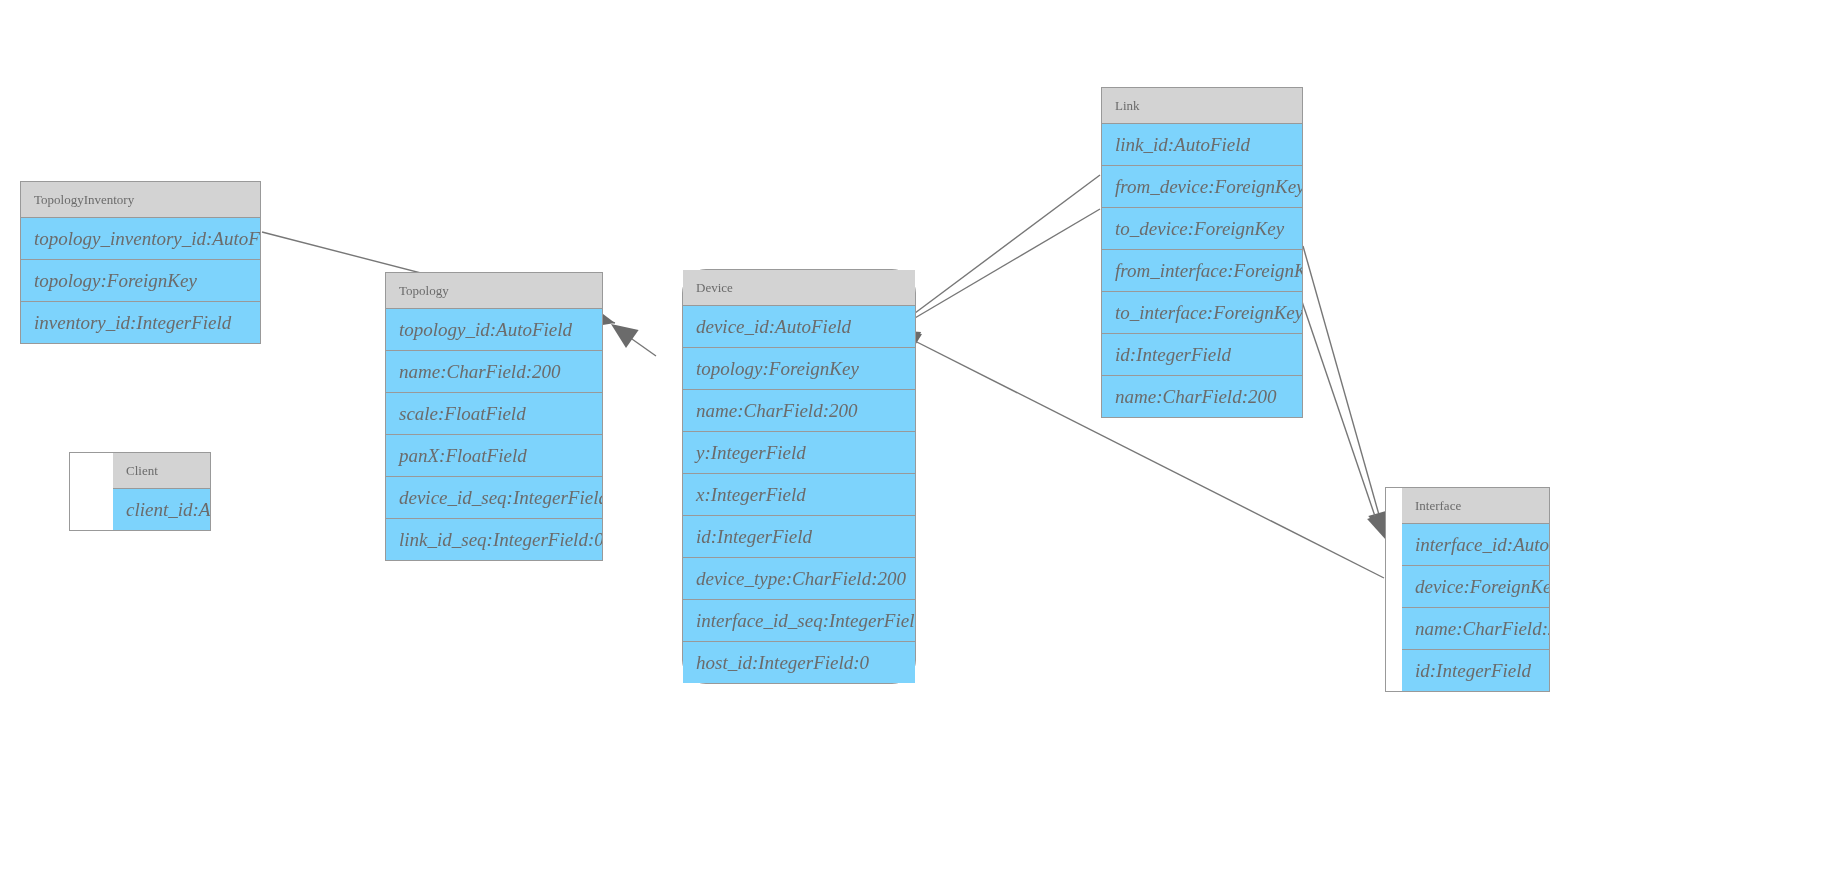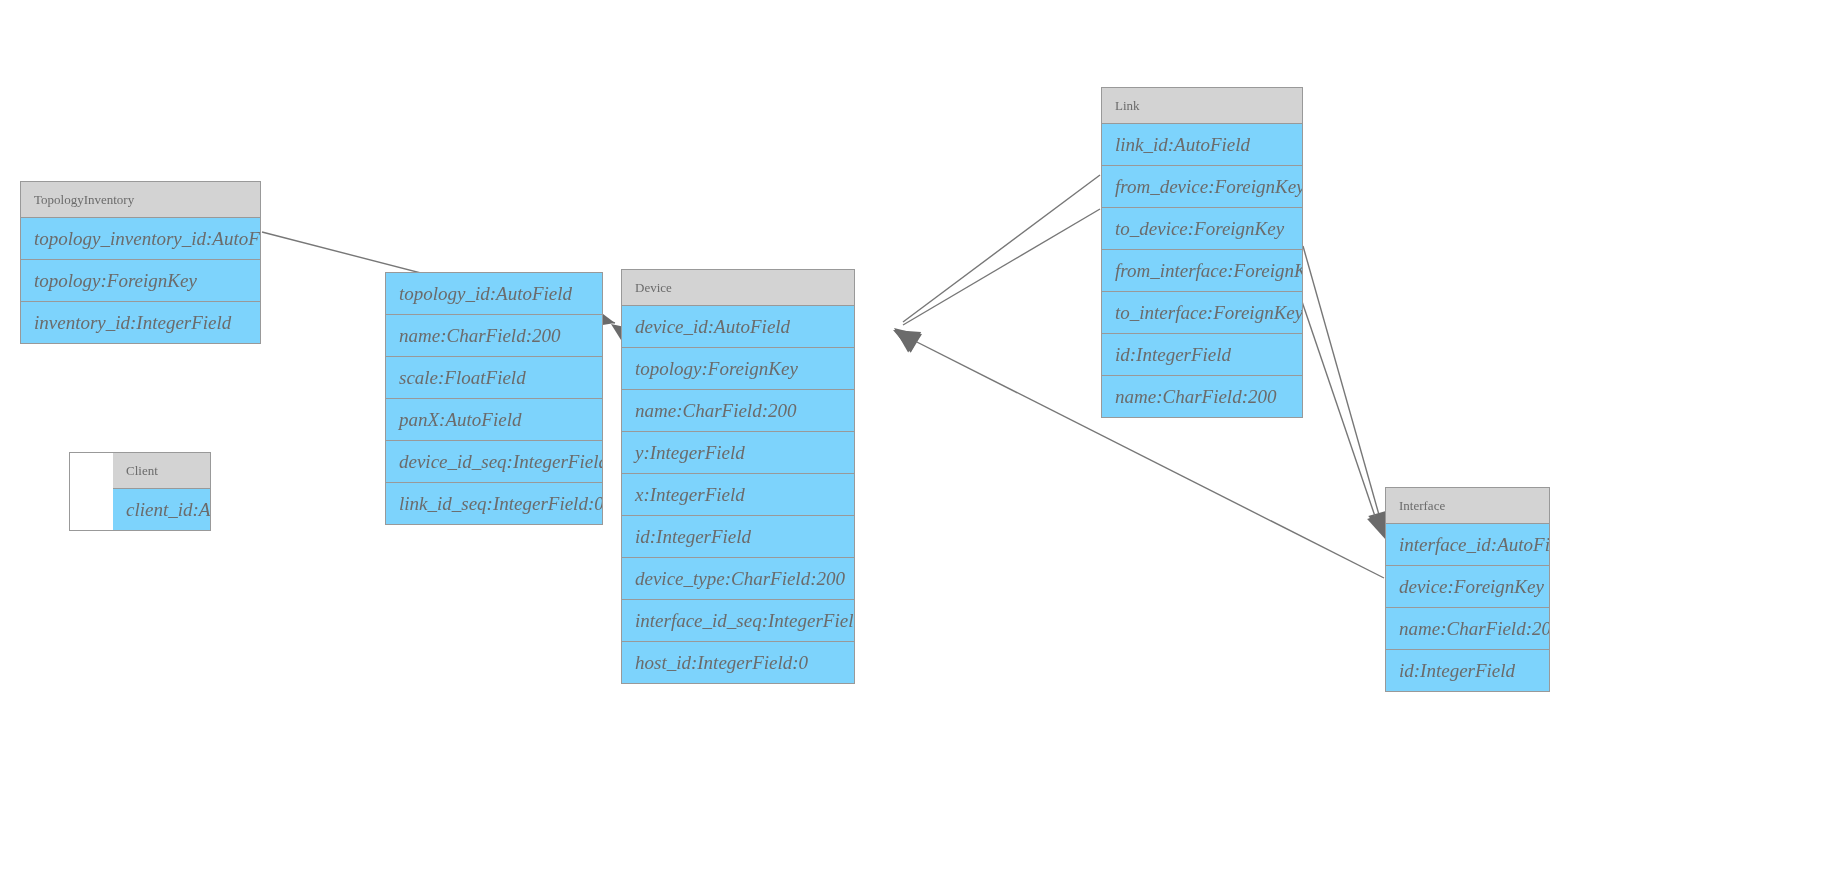--- a/index.html
+++ b/index.html
@@ -99,28 +99,29 @@
     </svg>
 
   <div id="entity-layer">
       <div class="entity" style="left: 20px; top: 140px; width: 241px; margin-top: 41px;">
         <div class="entity-header">TopologyInventory</div>
         <div class="entity-field">topology_inventory_id:AutoField</div>
         <div class="entity-field">topology:ForeignKey</div>
         <div class="entity-field">inventory_id:IntegerField</div>
       </div>
       <div class="entity" style="left: 385px; top: 272px; width: 218px;">
+        <div class="entity-header">Topology</div>
         <div class="entity-field">topology_id:AutoField</div>
         <div class="entity-field">name:CharField:200</div>
         <div class="entity-field">scale:FloatField</div>
-        <div class="entity-field">panX:AutoField</div>
+        <div class="entity-field">panX:FloatField</div>
         <div class="entity-field">device_id_seq:IntegerField:0</div>
         <div class="entity-field">link_id_seq:IntegerField:0</div>
       </div>
-      <div class="entity" style="left: 621px; top: 269px; width: 234px;">
+      <div class="entity" style="left: 682px; top: 269px; width: 234px; border-radius: 24px;">
         <div class="entity-header">Device</div>
         <div class="entity-field">device_id:AutoField</div>
         <div class="entity-field">topology:ForeignKey</div>
         <div class="entity-field">name:CharField:200</div>
         <div class="entity-field">y:IntegerField</div>
         <div class="entity-field">x:IntegerField</div>
         <div class="entity-field">id:IntegerField</div>
         <div class="entity-field">device_type:CharField:200</div>
         <div class="entity-field">interface_id_seq:IntegerField:0</div>
         <div class="entity-field">host_id:IntegerField:0</div>
@@ -128,21 +129,21 @@
       <div class="entity" style="left: 1101px; top: 87px; width: 202px;">
         <div class="entity-header">Link</div>
         <div class="entity-field">link_id:AutoField</div>
         <div class="entity-field">from_device:ForeignKey</div>
         <div class="entity-field">to_device:ForeignKey</div>
         <div class="entity-field">from_interface:ForeignKey</div>
         <div class="entity-field">to_interface:ForeignKey</div>
         <div class="entity-field">id:IntegerField</div>
         <div class="entity-field">name:CharField:200</div>
       </div>
-      <div class="entity" style="left: 1385px; top: 487px; width: 165px;">
+      <div class="entity" style="left: 1385px; top: 487px; width: 165px; padding-left: 16px;">
         <div class="entity-header">Interface</div>
         <div class="entity-field">interface_id:AutoField</div>
         <div class="entity-field">device:ForeignKey</div>
         <div class="entity-field">name:CharField:200</div>
         <div class="entity-field">id:IntegerField</div>
       </div>
       <div class="entity" style="left: 69px; top: 452px; width: 142px; padding-left: 43px;">
         <div class="entity-header">Client</div>
         <div class="entity-field">client_id:AutoField</div>
       </div>

